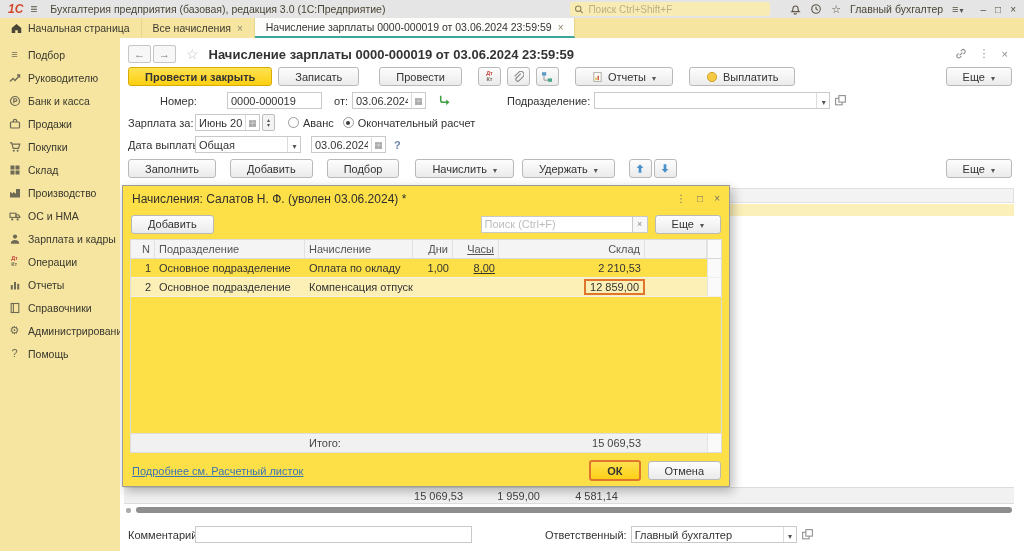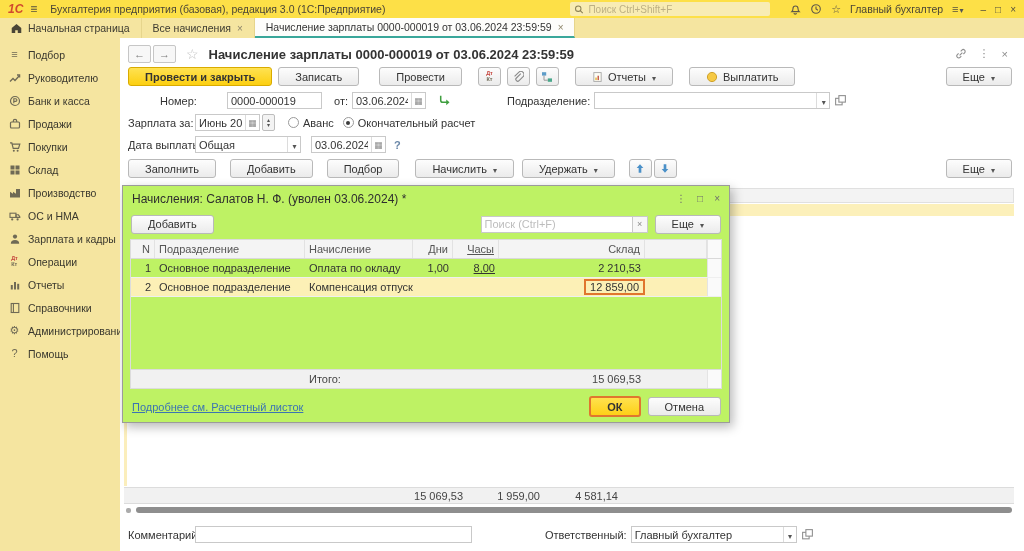--- a/index.html
+++ b/index.html
@@ -1,20 +1,20 @@
 <!DOCTYPE html>
 <html><head>
 <meta charset="utf-8">
 <style>
   * { margin:0; padding:0; box-sizing:border-box; }
   html,body { width:1024px; height:551px; }
   body { font-family:"Liberation Sans",sans-serif; font-size:11px; color:#333; background:#fff; overflow:hidden; }
 
   
-  .titlebar { height:18px; background:#fde047; display:flex; align-items:center; padding:0 8px; gap:7px; }
+  .titlebar { height:18px; background:#e5e5e5; display:flex; align-items:center; padding:0 8px; gap:7px; }
   .logo { color:#d14a2e; font-weight:bold; font-style:italic; font-size:12px; line-height:1; }
   .burger { color:#55503e; font-size:12px; line-height:1; cursor:default; }
   .wtitle { color:#4a4536; font-size:10.5px; margin-left:6px; white-space:nowrap; }
   .tsearch { margin-left:auto; width:200px; height:14px; display:flex; align-items:center; gap:4px; background:#f8ecb4; border-radius:2px; padding:0 4px; }
   .tsearch input { border:0; background:transparent; outline:none; width:100%; font-size:10px; color:#6b6147; font-family:inherit; }
   .tsearch input::placeholder { color:#bdb084; }
   .ticons { display:flex; align-items:center; gap:9px; margin-left:12px; color:#5f584a; }
   .ticons .uname { font-size:10.5px; color:#4a4536; white-space:nowrap; }
   .svc { display:flex; align-items:center; font-size:11px; color:#55503e; }
   .winbtns { display:flex; align-items:center; gap:9px; margin-left:10px; color:#55503e; font-size:10px; }
@@ -49,21 +49,21 @@
   .calbtn::after { content:"▦"; font-size:9px; }
   .caretbtn { width:13px; height:100%; border-left:1px solid #dcdcdc; display:flex; align-items:center; justify-content:center; flex:none; }
   .spin { width:13px; height:17px; border:1px solid #bdbdbd; border-radius:2px; background:#f3f3f3; display:flex; flex-direction:column; align-items:center; justify-content:center; font-size:6px; color:#555; line-height:5px; margin-left:2px; }
   .radio { width:11px; height:11px; border:1px solid #9a9a9a; border-radius:50%; background:#fff; position:relative; flex:none; }
   .radio.on::after { content:""; position:absolute; inset:2.5px; background:#3c3c3c; border-radius:50%; }
   .lbl { color:#333; white-space:nowrap; }
   .abs { position:absolute; }
   .flexrow { display:flex; align-items:center; }
 
   
-  .modal { position:absolute; left:2px; top:147px; width:608px; height:238px; background:#bef264; border:1px solid #9b9b9b; box-shadow:3px 4px 10px rgba(0,0,0,.28); z-index:5; }
+  .modal { position:absolute; left:2px; top:147px; width:608px; height:302px; background:#fde047; border:1px solid #9b9b9b; box-shadow:3px 4px 10px rgba(0,0,0,.28); z-index:5; }
   .mhead { height:25px; display:flex; align-items:center; padding:0 9px; }
   .mhead .mt { font-size:12px; color:#2e2e2e; }
   .mhead .mico { display:flex; gap:11px; margin-left:auto; color:#6e6e6e; font-size:10px; }
   .mtools { height:26px; display:flex; align-items:center; padding:0 8px; }
   .msearch { width:152px; height:17px; margin-left:auto; }
   .mxbtn { width:15px; height:17px; border:1px solid #c9c9c9; border-left:0; background:#f7f7f7; color:#8a8a8a; display:inline-flex; align-items:center; justify-content:center; font-size:9px; }
   .mtable { position:absolute; top:53px; left:7px; right:7px; bottom:33px; border:1px solid #dcdcdc; display:flex; flex-direction:column; }
   .mrow { display:flex; align-items:center; height:19px; flex:none; }
   .mth { background:#f4f4f4; border-bottom:1px solid #d9d9d9; color:#555; }
   .mtr { border-bottom:1px solid #efefef; }

